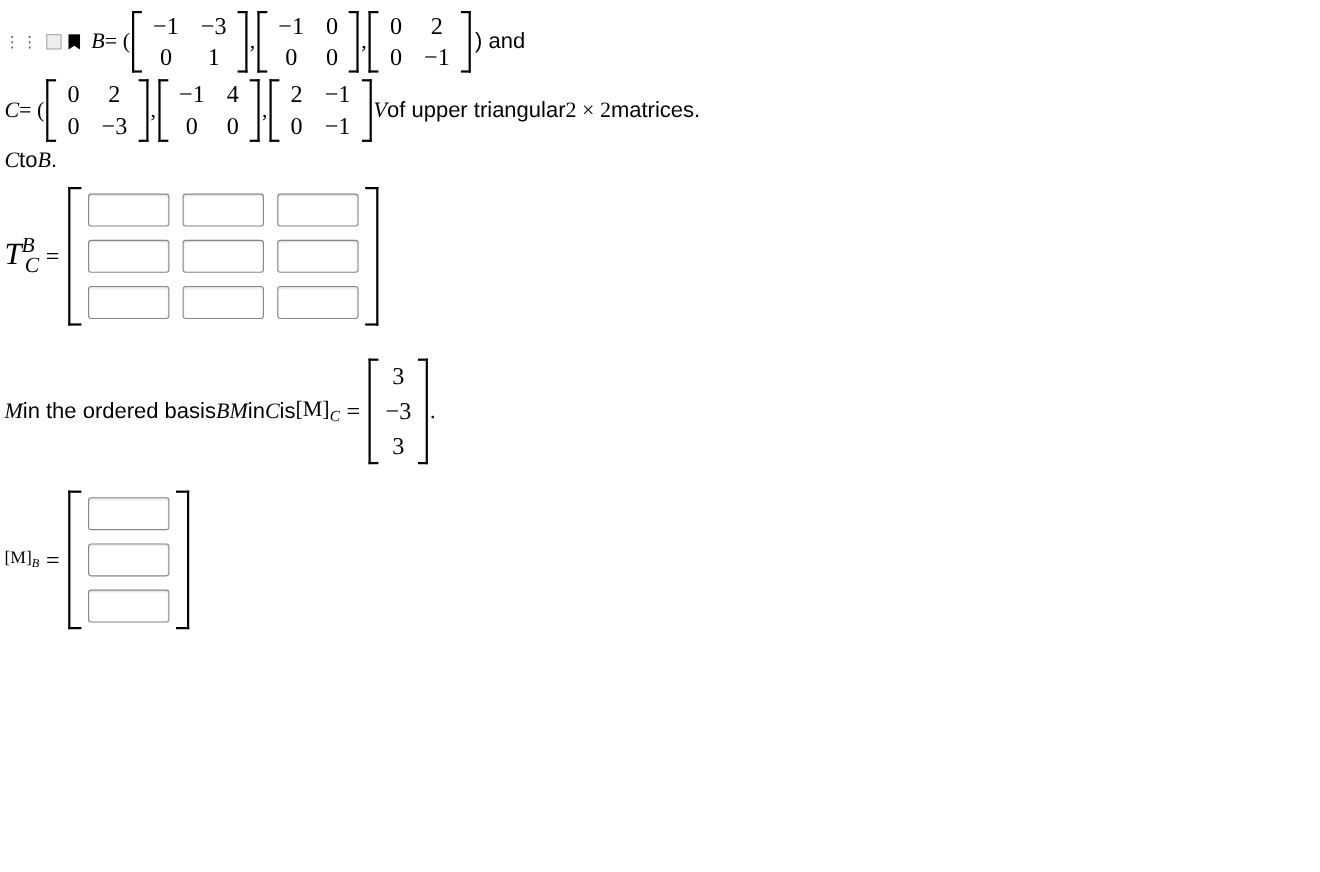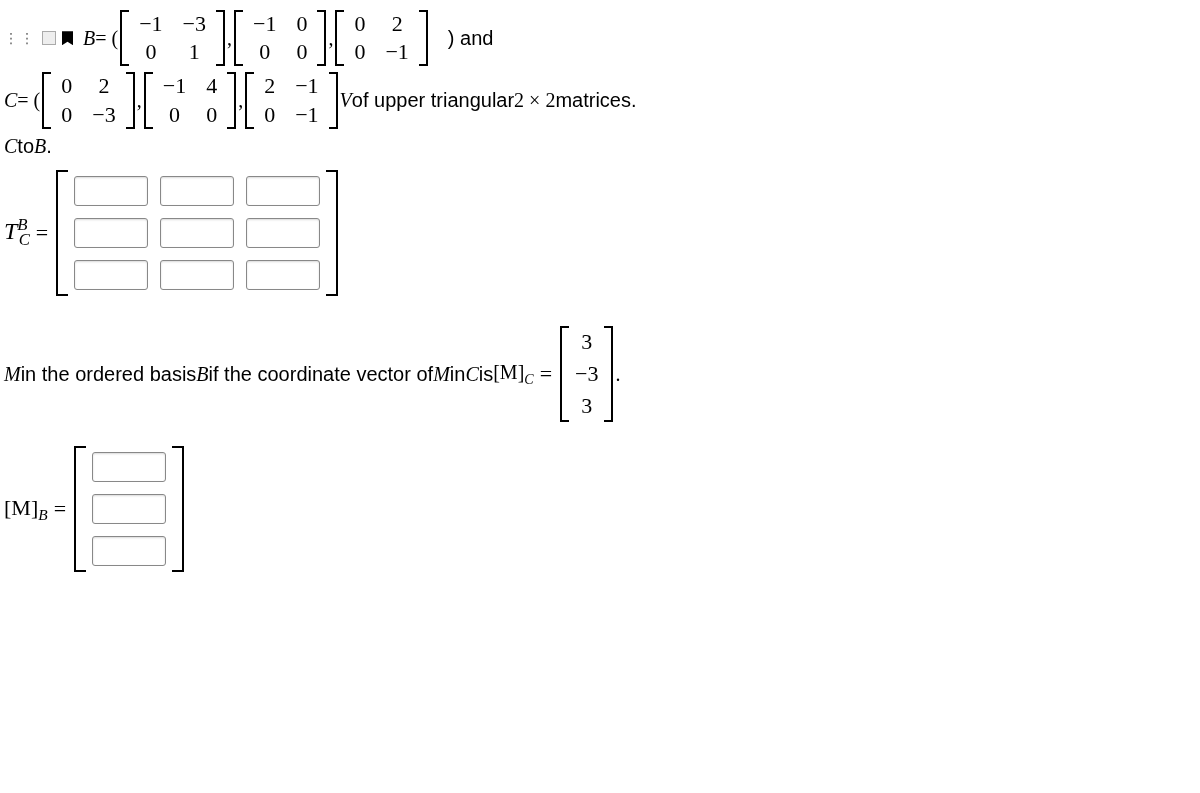--- a/index.html
+++ b/index.html
@@ -99,21 +99,21 @@
             <td>2</td>
           </tr>
     <tr>
             <td>0</td>
             <td>−1</td>
           </tr>
         </tbody>
       </table>
     <span class="br r"></span>
   </span>
-  <span style="margin-left:18px;">) and</span>
+  <span style="margin-left:2px;">) and</span>
 </div>
 
 <div class="line block">
   <span class="math">C</span>
   <span class="mathup"> = (</span>
   <span class="mtx">
     <span class="br l"></span>
     <table>
         <tbody>
           <tr>
@@ -169,21 +169,21 @@
 </div>
 
 <div class="line block">
   <span class="math">C</span>
   <span> to </span>
   <span class="math">B</span>
   <span>.</span>
 </div>
 
 <div class="line block" style="margin-top:12px;">
-  <span class="math" style="font-size:24px;">
+  <span class="math" style="font-size:28px;">
     <span>T</span><span class="sup">B</span><span class="sub" style="margin-left:-9px;">C</span>
   </span>
   <span class="eq"> = </span>
   <span class="mtx big">
     <span class="br l"></span>
     <table>
       <tbody>
           <tr>
         <td><input class="cell" style=""></td>
         <td><input class="cell" style=""></td>
@@ -202,21 +202,20 @@
     </tbody>
       </table>
     <span class="br r"></span>
   </span>
 </div>
 
 <div class="line block" style="margin-top:30px;">
   <span class="math">M</span>
   <span> in the ordered basis </span>
   <span class="math">B</span>
-  <span> if the coordinate vector of </span>
   <span class="math">M</span>
   <span> in </span>
   <span class="math">C</span>
   <span> is </span>
   <span class="mathup">
     <span>[M]</span><span class="sub">C</span>
   </span>
   <span class="eq"> = </span>
   <span class="mtx col">
     <span class="br l"></span>
@@ -232,21 +231,21 @@
             <td>3</td>
           </tr>
     </tbody>
       </table>
     <span class="br r"></span>
   </span>
   <span class="mathup">.</span>
 </div>
 
 <div class="line block" style="margin-top:24px;">
-  <span class="mathup" style="font-size:22px;">
+  <span class="mathup" style="font-size:16px;">
     <span>[M]</span><span class="sub">B</span>
   </span>
   <span class="eq"> = </span>
   <span class="mtx big">
     <span class="br l"></span>
     <table>
       <tbody>
           <tr>
             <td><input class="cell" style=""></td>
           </tr>

